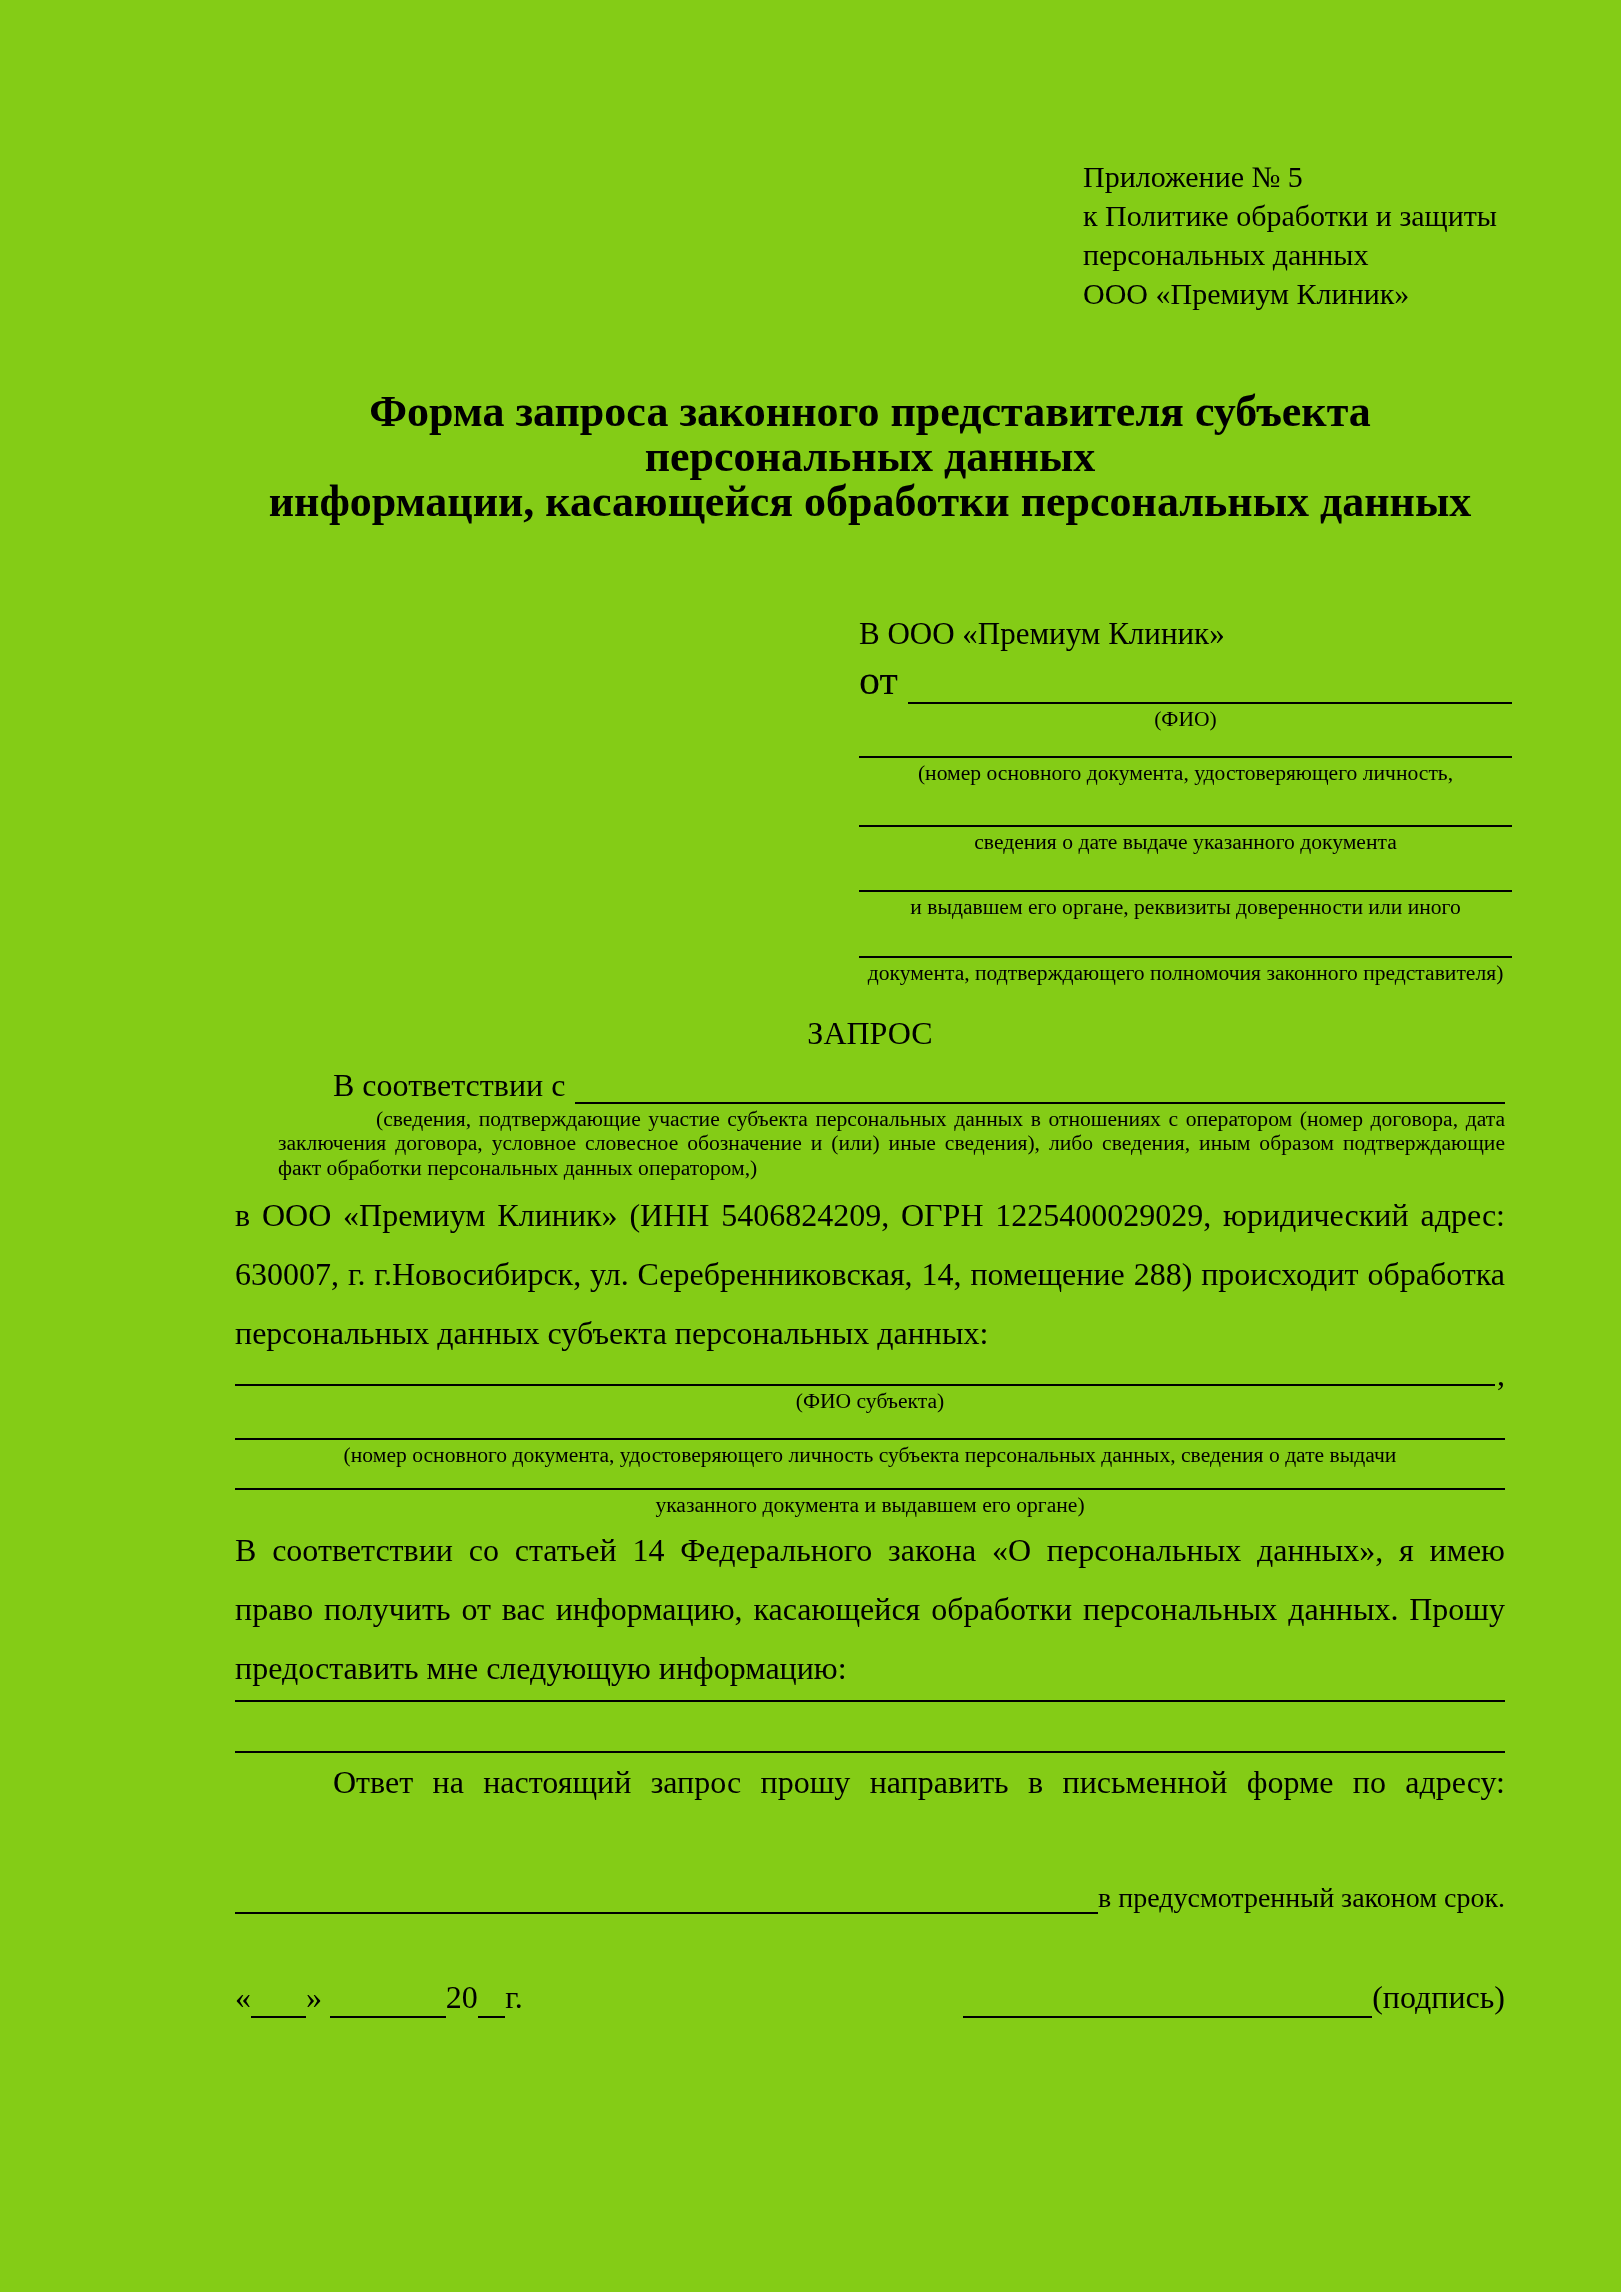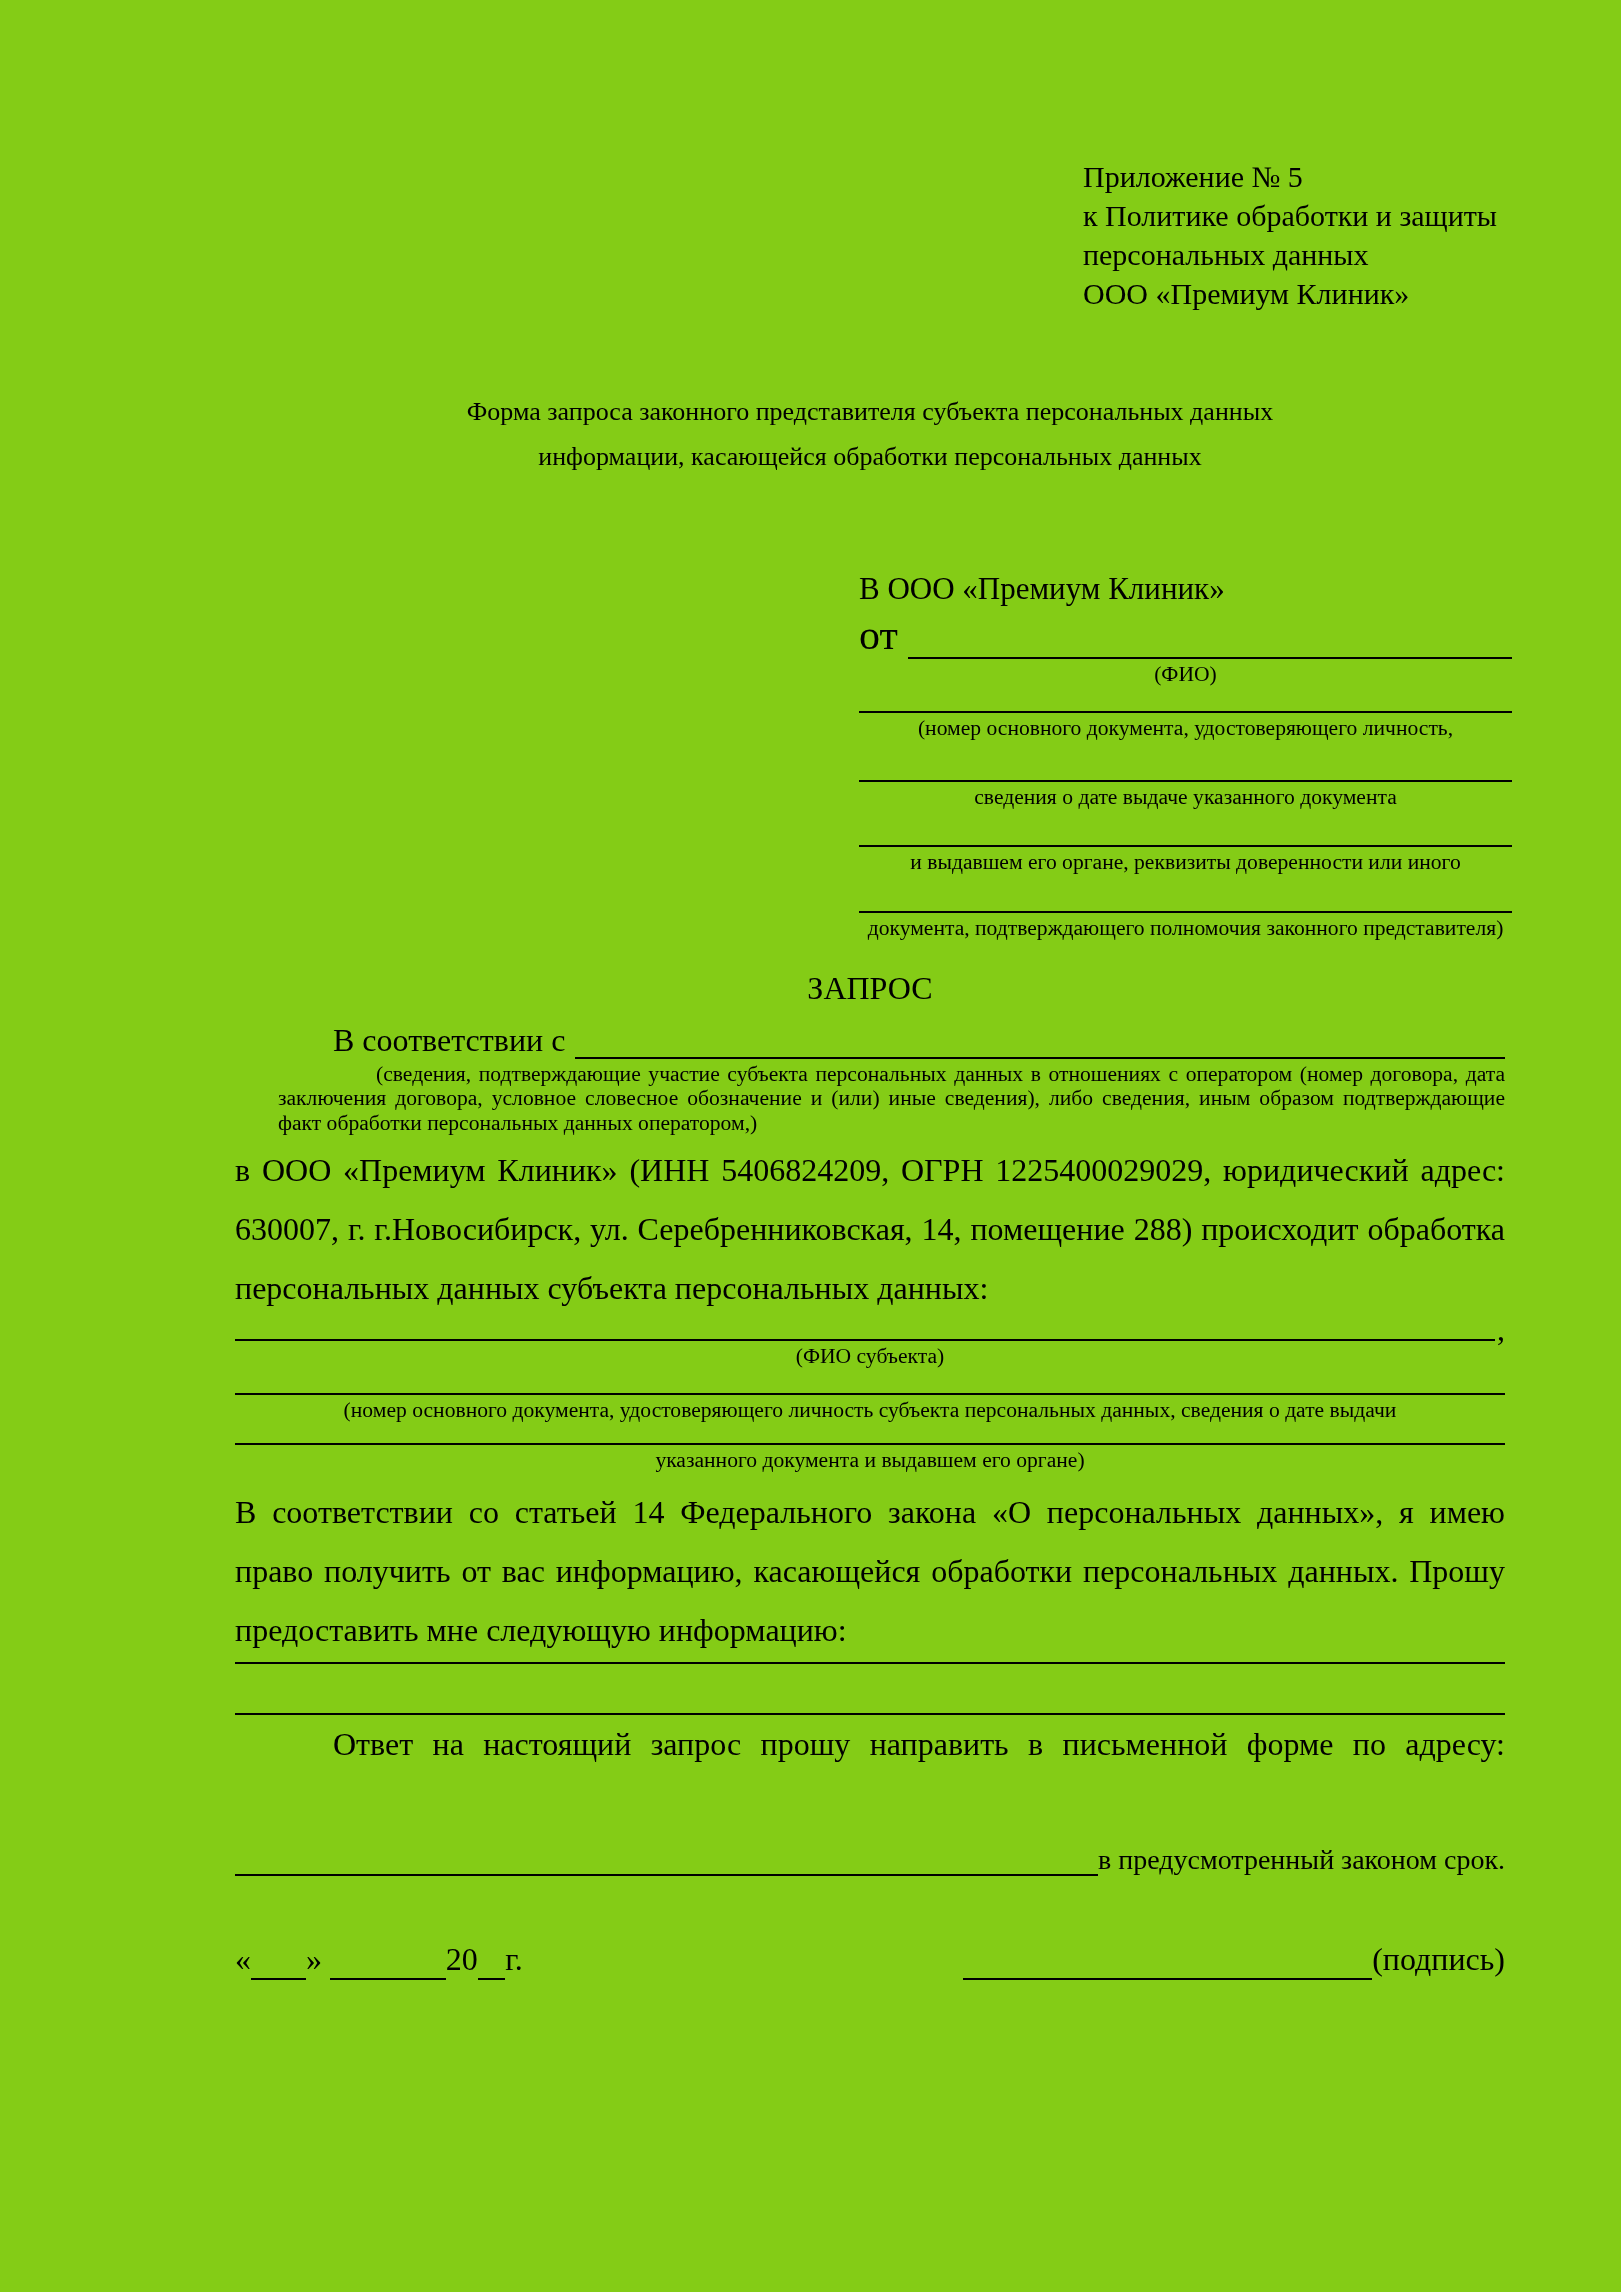--- a/index.html
+++ b/index.html
@@ -14,21 +14,21 @@
   }
   .content {
     position:absolute; left:235px; top:0;
     width:1270px; 
   }
 
   
   .annex { margin-top:157px; margin-left:848px; font-size:30px; line-height:39px; }
 
   
-  .title { margin-top:76px; text-align:center; font-weight:400; font-size:26px; line-height:45px; }
+  .title { margin-top:76px; text-align:center; font-weight:700; font-size:44px; line-height:45px; }
 
   
   .addressee { margin-top:90px; margin-left:624px; width:653px; font-size:31px; }
   .addressee .org { line-height:39px; }
 
   .row { display:flex; align-items:flex-end; }
   .fill { flex:1 1 auto; border-bottom:2.9px solid #000; }
   .lbl { white-space:nowrap; padding-right:9.8px; }
 
   .from-row { margin-top:9.8px; height:41px; font-size:42px; }
@@ -43,21 +43,21 @@
 
   .intro-row { margin-top:5.9px; height:43px; font-size:32px; padding-left:98px; }
 
   .smallcap {
     margin-top:2.9px; font-size:21.6px; line-height:24.5px;
     text-align:justify; text-indent:98px;margin-left:43px;
   }
 
   .body { font-size:32px; line-height:59px; text-align:justify; }
   .op-para { margin-top:5.9px; }
-  .rights { margin-top:9px;font-family:Liberation Serif, serif; }
+  .rights { margin-top:2px;font-family:Liberation Serif, serif; }
 
   .comma-row { height:23.5px; font-size:32px; }
   .comma { padding-left:2px; line-height:23.5px; }
 
   .blankA { height:25.5px; }
   .blankB { height:21.6px; }
   .info1 { height:3.9px; }
   .info2 { height:51px; }
 
   .force-justify::after { content:""; display:inline-block; width:100%; }

